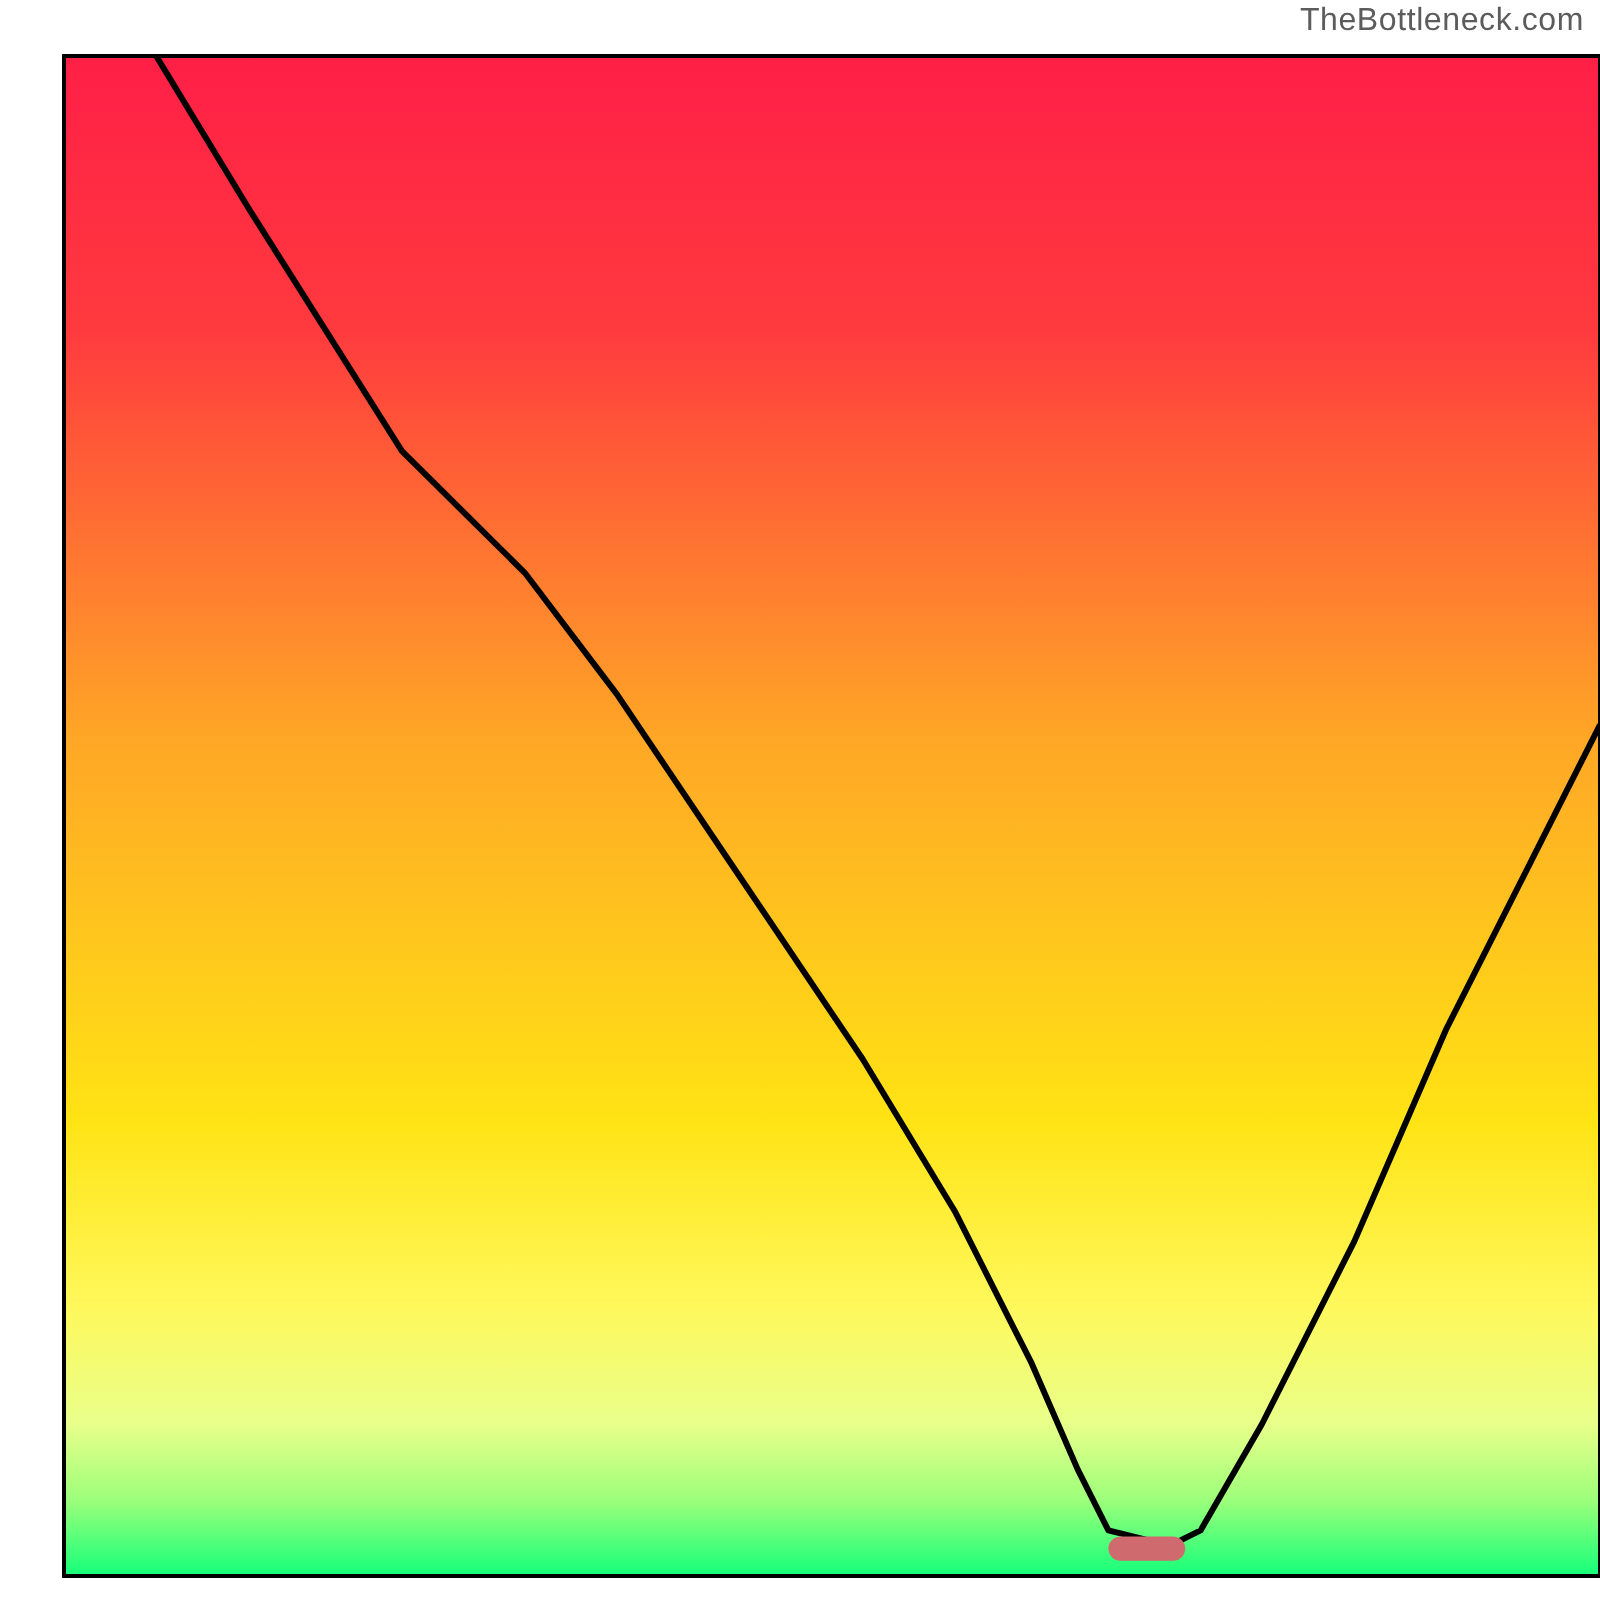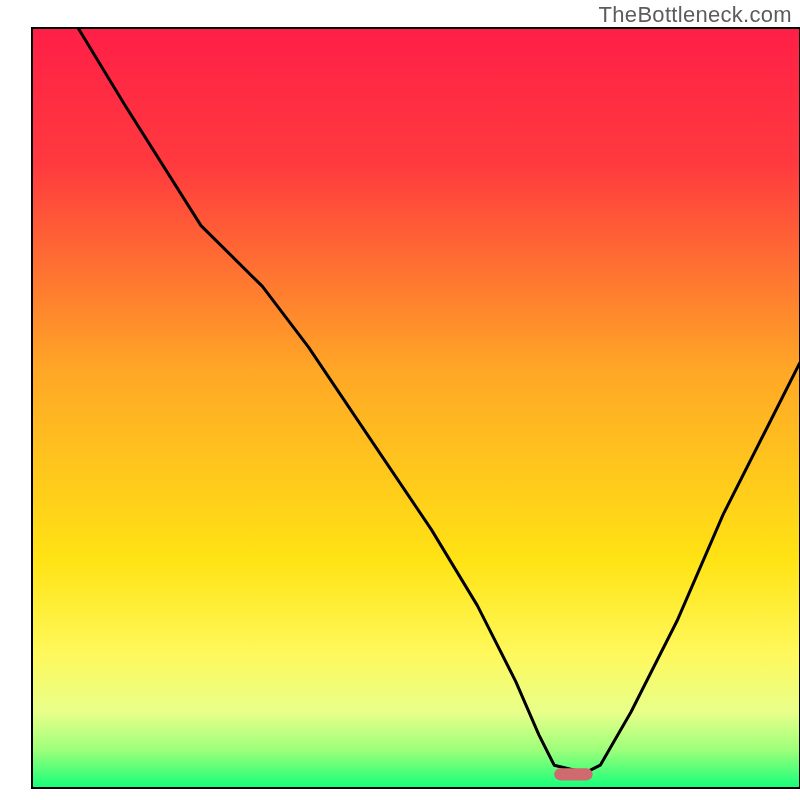--- a/index.html
+++ b/index.html
@@ -14,21 +14,21 @@
   .stage {
     position: relative;
     width: 800px;
     height: 800px;
   }
   .watermark {
     position: absolute;
     top: 2px;
     right: 8px;
     color: #5c5c5c;
-    font-size: 22px;
+    font-size: 16px;
     font-weight: 500;
     letter-spacing: 0.3px;
     z-index: 3;
   }
   svg {
     position: absolute;
     inset: 0;
     display: block;
   }
 </style>

